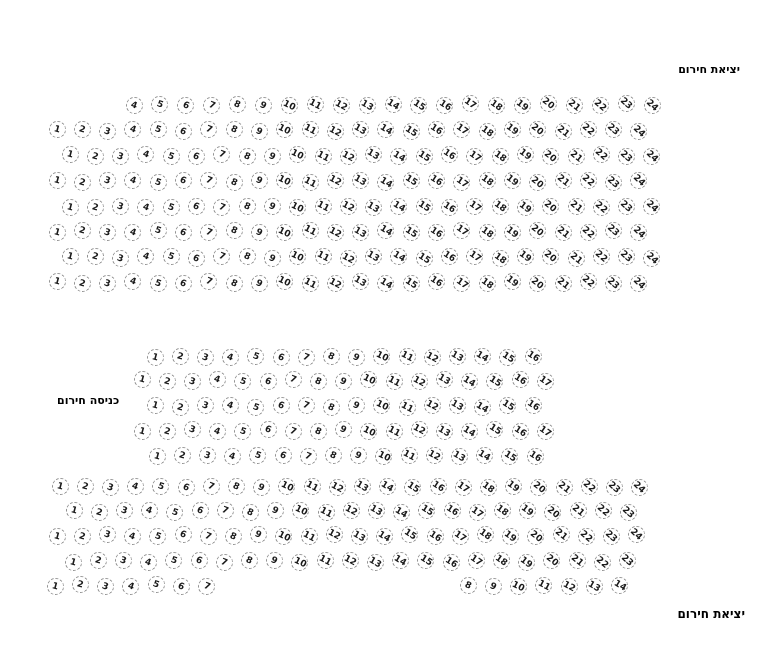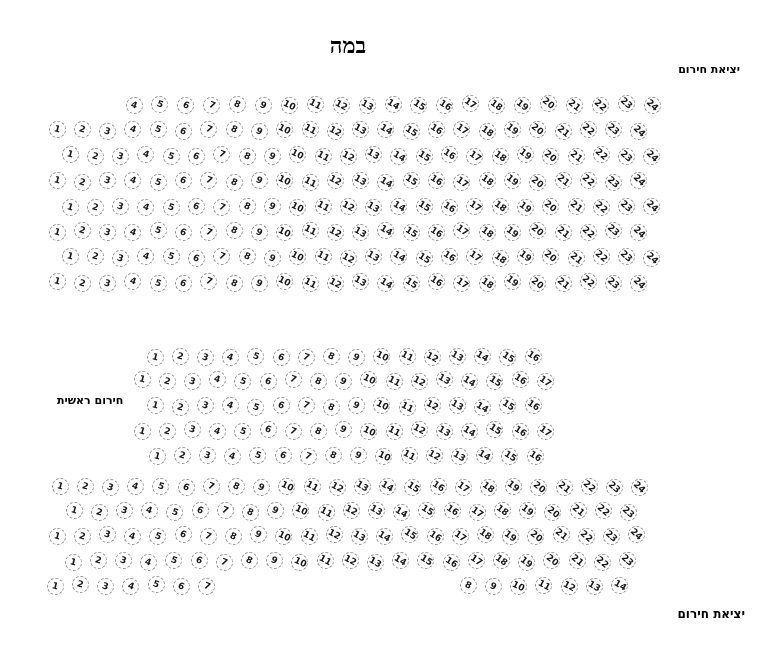--- a/index.html
+++ b/index.html
@@ -54,25 +54,24 @@
     font-weight: bold;
     font-size: 9px;
     line-height: 1;
     color: #1a1a1a;
   }
 </style>
 </head>
 <body>
 
 <div class="canvas">
-  <div class="title">במה</div>
 
   <div class="side-label exit-top">יציאת חירום</div>
 
-  <div class="side-label entrance">חירום ראשית</div>
+  <div class="side-label entrance">כניסה חירום</div>
 
   <div class="side-label exit-bottom">יציאת חירום</div>
 
   <div id="seat-layer">
       <div class="seat" style="left: 125.5px; top: 97.4401px; width: 17px; height: 17px; border-color: rgb(143, 143, 143);">
         <span class="seat-num" style="color: rgb(26, 26, 26); transform: rotate(18.8deg);">4</span>
       </div>
       <div class="seat" style="left: 151.4px; top: 95.5323px; width: 17px; height: 17px; border-color: rgb(143, 143, 143);">
         <span class="seat-num" style="color: rgb(26, 26, 26); transform: rotate(20deg);">5</span>
       </div>

